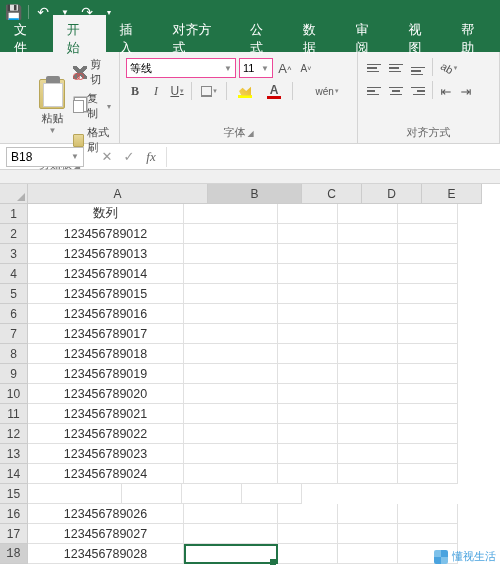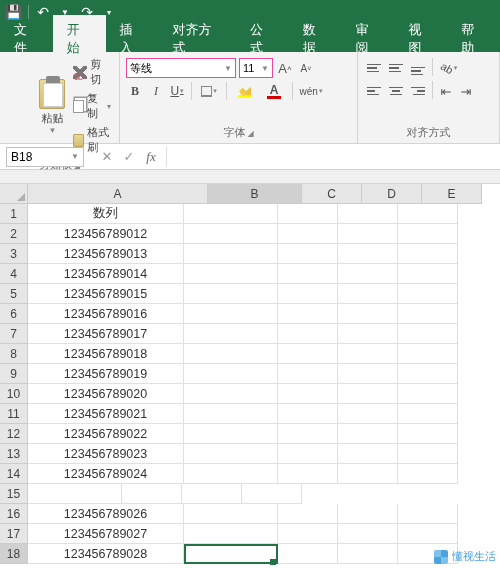--- a/index.html
+++ b/index.html
@@ -56,21 +56,21 @@
 .fx-fx { font-style: italic; font-family:"Times New Roman",serif; color:#666; font-size:13px;}
 .fbar { flex:1; height:20px; border-left:1px solid #e0e0e0; margin-left:4px; padding-left:6px; font-size:12px; display:flex; align-items:center;}
 
 .spacer { height: 14px; background:#f0f0f0; border-bottom:1px solid #d4d4d4;}
 
 .grid { display: flex; height: 384px; background:#fff; position:relative;}
 .rowheads { width: 28px; display:flex; flex-direction:column; }
 .cornercell { height: 20px; background:#e6e6e6; border-right:1px solid #ccc; border-bottom:1px solid #ccc; position:relative;}
 .cornercell::after{content:"";position:absolute;right:2px;bottom:2px;border-left:8px solid transparent;border-bottom:8px solid #b0b0b0;}
 .rowhead { height: 20px; background:#e6e6e6; border-right:1px solid #ccc; border-bottom:1px solid #ccc; font-size:12px; color:#444; display:flex; align-items:center; justify-content:center;}
-.rowhead.sel { background:#d0d0d0; }
+.rowhead.sel { background:#d0d0d0;font-family:Liberation Mono, monospace; }
 .cols { flex:1; display:flex; flex-direction:column; overflow:hidden;}
 .colheads { height:20px; display:flex;}
 .colhead { background:#e6e6e6; border-right:1px solid #ccc; border-bottom:1px solid #ccc; font-size:12px; color:#444; display:flex; align-items:center; justify-content:center;}
 .colA{width:180px;} .colB{width:94px;} .colC{width:60px;} .colD{width:60px;} .colE{width:60px;}
 .colhead.sel{background:#d0d0d0;}
 .datarows{flex:1; display:flex; flex-direction:column;}
 .datarow{height:20px; display:flex;}
 .cell{border-right:1px solid #e0e0e0; border-bottom:1px solid #e0e0e0; font-size:12.5px; color:#333; display:flex; align-items:center; padding:0 4px;}
 .cell.cA{width:156px; justify-content:center;}
 .cell.cB{width:94px;} .cell.cC{width:60px;} .cell.cD{width:60px;} .cell.cE{width:60px;}
@@ -167,21 +167,21 @@
         <div style="width:1px;height:18px;background:#d0d0d0;margin:0 2px;"></div>
         <div class="sqbtn" style="width:26px;flex-direction:column;">
             <span style="width:12px;height:11px;background:linear-gradient(45deg,#f4d35e,#e8b923);clip-path:polygon(20% 100%,0 60%,30% 30%,60% 60%,100% 20%,100% 100%);"></span>
             <span class="colorline" style="background:#ffff00;"></span>
           </div>
         <div class="sqbtn" style="width:26px;flex-direction:column;">
             <span style="font-weight:bold;">A</span>
             <span class="colorline" style="background:#d00000;"></span>
           </div>
         <div style="width:1px;height:18px;background:#d0d0d0;margin:0 2px;"></div>
-        <div class="sqbtn" style="width:26px;font-size:10px;">
+        <div class="sqbtn" style="width:26px;font-size:10px;margin-left:16px;">
             <span>wén</span>
             <span class="dd">▾</span>
           </div>
       </div>
     </div>
     <div class="label"><span>字体</span><span class="dlg">◢</span></div>
   </div>
 
   <div class="rgroup" style="flex:1;">
     <div class="align-body">

